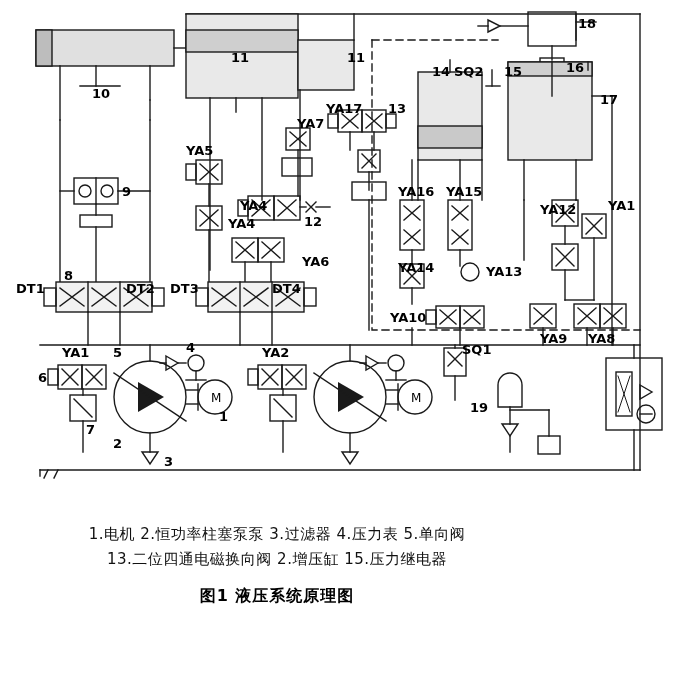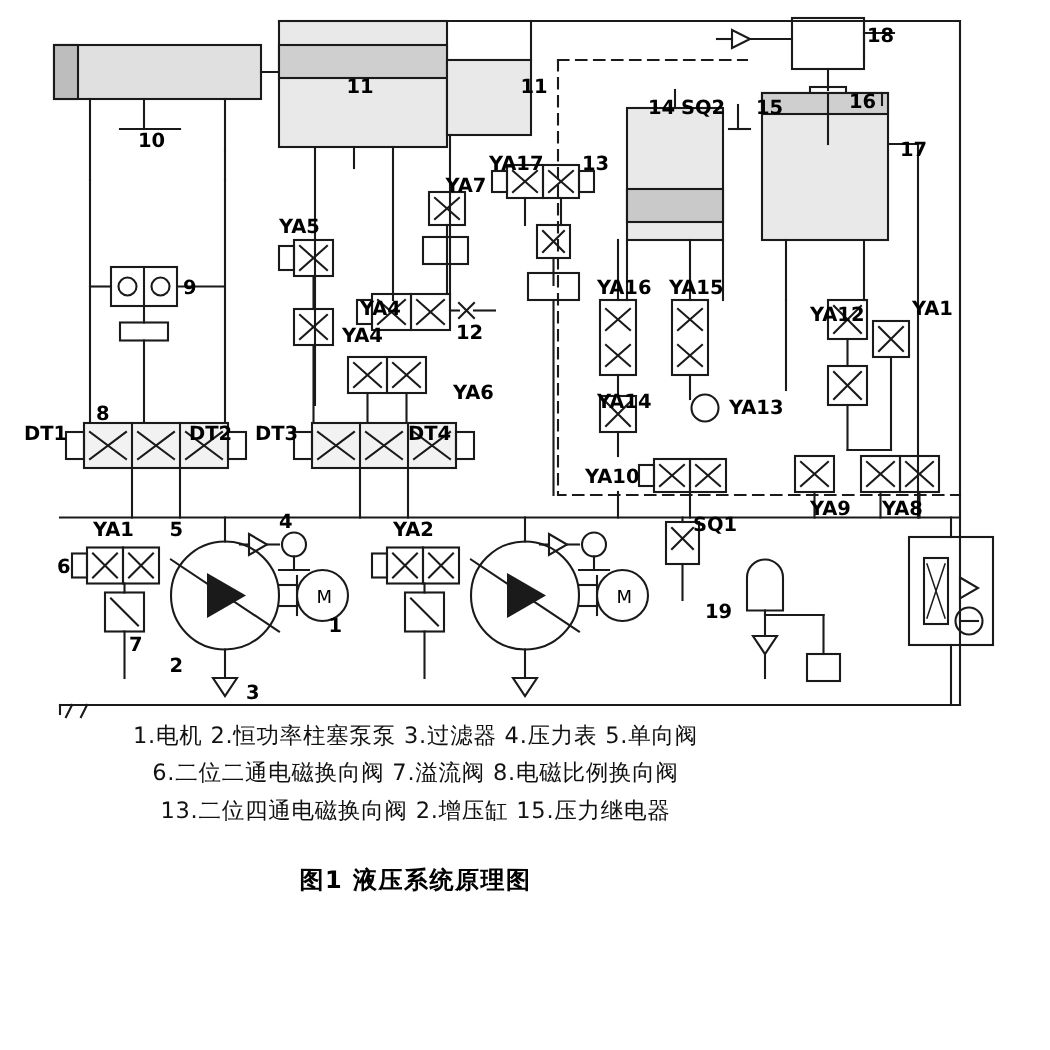--- a/index.html
+++ b/index.html
@@ -1,26 +1,26 @@
 <!DOCTYPE html>
 <html><head>
 <meta charset="utf-8">
 <style>
   html,body{margin:0;padding:0;}
   body{width:700px;height:700px;background:#ffffff;font-family:"Liberation Sans",sans-serif;overflow:hidden;}
   #root{position:relative;width:700px;height:700px;}
   svg{position:absolute;left:0;top:0;}
-  .legend{position:absolute;left:0;top:478px;width:554px;}
+  .legend{position:absolute;left:0;top:522px;width:554px;}
   .legend .line{
     display:block;text-align:center;
     font-family:"DejaVu Sans","Liberation Sans",sans-serif;
     font-size:15px;color:#111;letter-spacing:0.5px;line-height:25px;white-space:nowrap;
   }
   .caption{
-    display:block;text-align:center;margin-top:24px;
+    display:block;text-align:center;margin-top:14px;
     font-family:"DejaVu Sans","Liberation Sans",sans-serif;
     font-size:16px;font-weight:bold;color:#000;letter-spacing:1px;
   }
   text{font-family:"DejaVu Sans","Liberation Sans",sans-serif;}
 </style>
 </head>
 <body>
 
 <div id="root">
 
@@ -354,18 +354,17 @@
       <text x="588" y="343">YA8</text>
     </g>
     <g fill="#000" font-size="12">
       <text x="211" y="402">M</text>
       <text x="411" y="402">M</text>
     </g>
   </svg>
 
   <div class="legend">
     <span class="line">1.电机   2.恒功率柱塞泵泵   3.过滤器   4.压力表   5.单向阀</span>
-    <span class="line">6.二位二通电磁换向阀   7.溢流阀   8.电磁比例换向阀</span>
     <span class="line">13.二位四通电磁换向阀   2.增压缸   15.压力继电器</span>
     <span class="caption">图1    液压系统原理图</span>
   </div>
 
 </div>
 
 </body></html>

